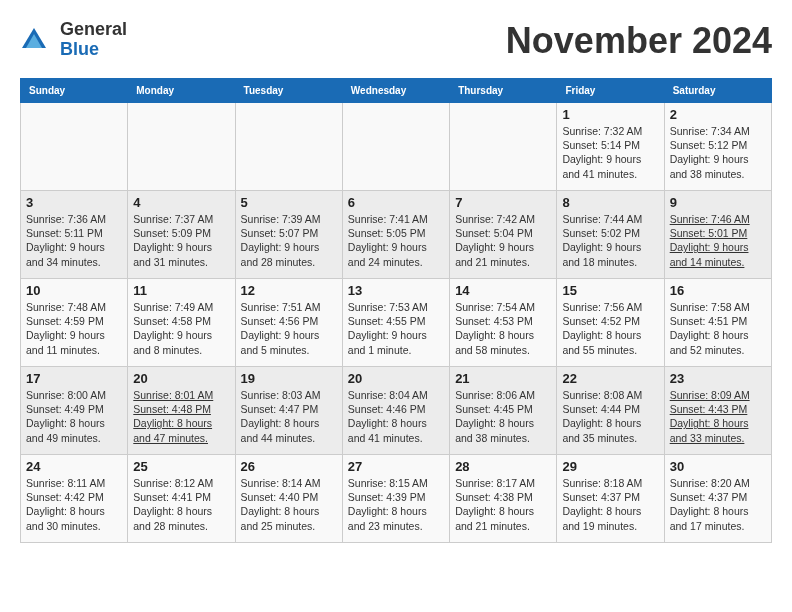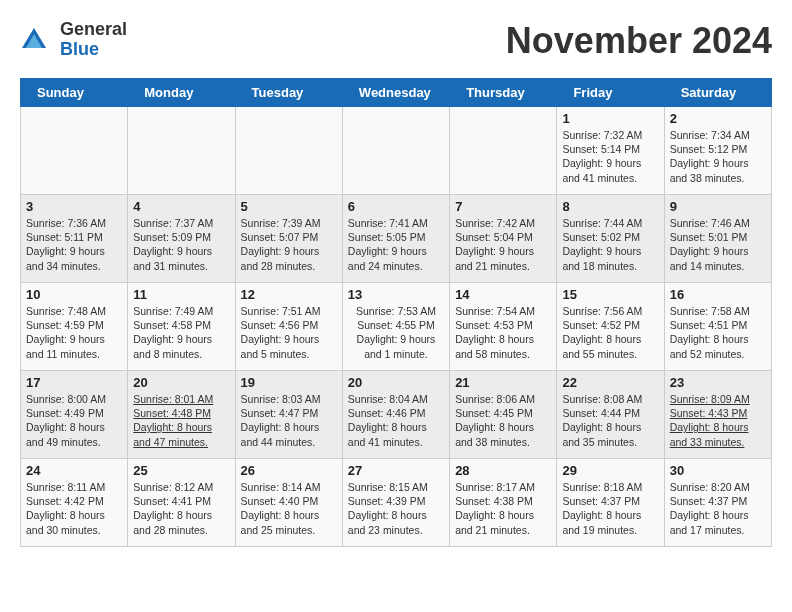--- a/index.html
+++ b/index.html
@@ -53,23 +53,23 @@
       color: #555;
     }
     .calendar {
       width: 100%;
       border-collapse: collapse;
       font-size: 11px;
     }
     .calendar thead th {
       background: #1a6bb5;
       color: #fff;
-      padding: 6px 16px;
+      padding: 6px 8px;
       text-align: left;
-      font-size: 13px;
+      font-size: 10px;
       font-weight: bold;
       border: 1px solid #1a6bb5;
     }
     .calendar tbody td {
       border: 1px solid #ccc;
       vertical-align: top;
       padding: 4px 5px;
       width: calc(100%/7);
       height: 88px;
     }
@@ -185,21 +185,21 @@
         </td>
         <td>
           <div class="day-number">8</div>
           <div class="day-detail" style="white-space: pre-line;">Sunrise: 7:44 AM
 Sunset: 5:02 PM
 Daylight: 9 hours
 and 18 minutes.</div>
         </td>
         <td>
           <div class="day-number">9</div>
-          <div class="day-detail" style="white-space: pre-line;">Sunrise: 7:46 AM
+          <div class="day-detail" style="white-space: pre-line; text-decoration: underline;">Sunrise: 7:46 AM
 Sunset: 5:01 PM
 Daylight: 9 hours
 and 14 minutes.</div>
         </td>
       </tr>
       <tr>
         <td>
           <div class="day-number">10</div>
           <div class="day-detail" style="white-space: pre-line;">Sunrise: 7:48 AM
 Sunset: 4:59 PM
@@ -215,21 +215,21 @@
         </td>
         <td>
           <div class="day-number">12</div>
           <div class="day-detail" style="white-space: pre-line;">Sunrise: 7:51 AM
 Sunset: 4:56 PM
 Daylight: 9 hours
 and 5 minutes.</div>
         </td>
         <td>
           <div class="day-number">13</div>
-          <div class="day-detail" style="white-space: pre-line; text-align: center;">Sunrise: 7:53 AM
+          <div class="day-detail" style="white-space: pre-line;">Sunrise: 7:53 AM
 Sunset: 4:55 PM
 Daylight: 9 hours
 and 1 minute.</div>
         </td>
         <td>
           <div class="day-number">14</div>
           <div class="day-detail" style="white-space: pre-line;">Sunrise: 7:54 AM
 Sunset: 4:53 PM
 Daylight: 8 hours
 and 58 minutes.</div>

